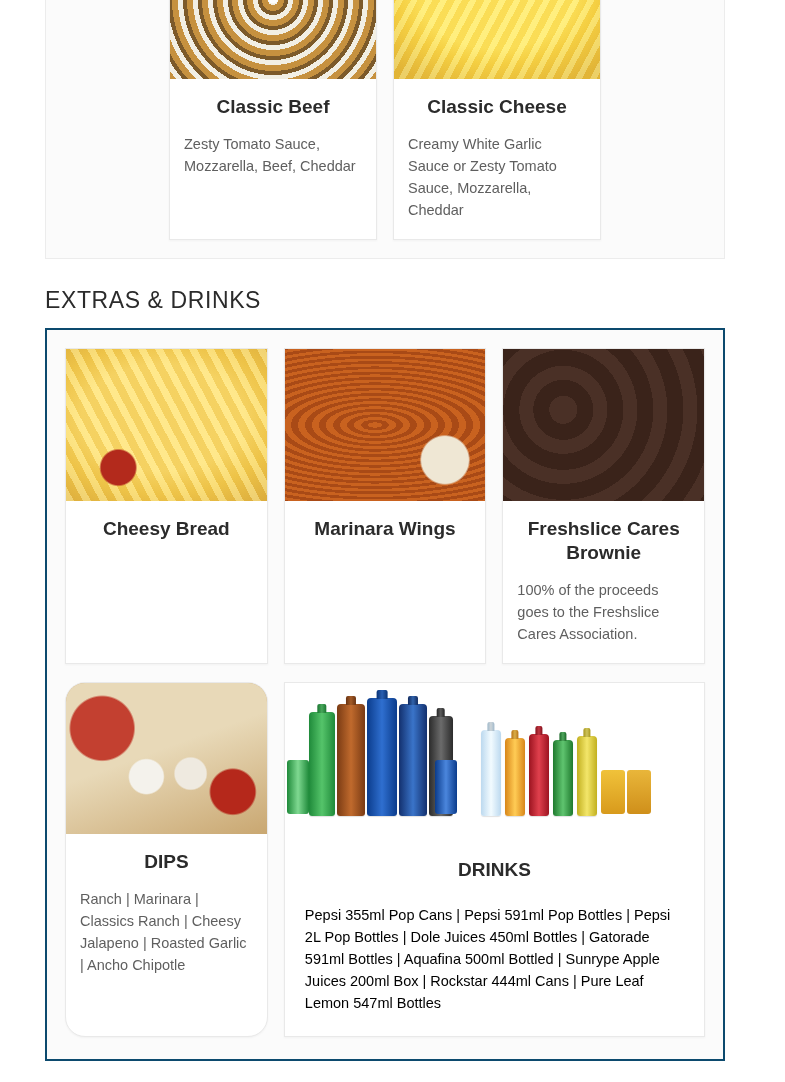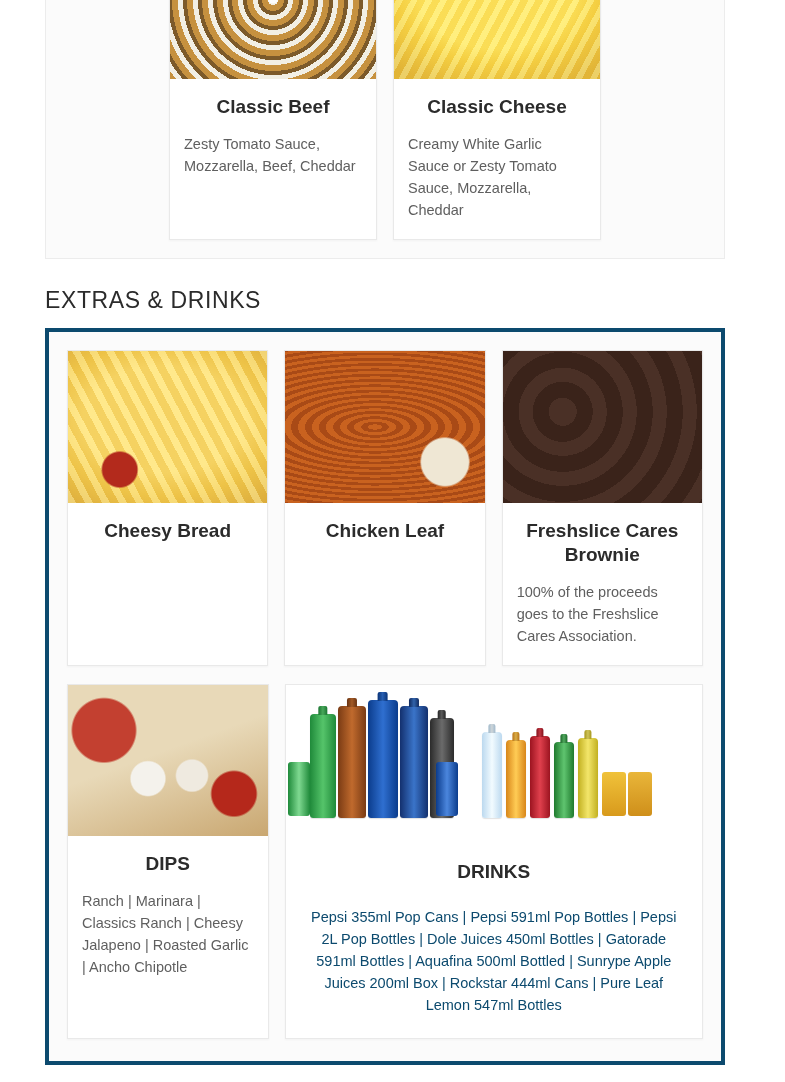--- a/index.html
+++ b/index.html
@@ -16,21 +16,21 @@
   }
   .page {
     width: 770px;
     position: relative;
   }
 
   
   .section-panel {
     margin: 0 45px;
     background: #fbfbfb;
-    border: 4px solid #0c4a6e;
+    border: 2px solid #0c4a6e;
     padding: 18px 18px 22px 18px;
   }
   .panel-top {
     margin: 0 45px;
     background: #fbfbfb;
     border: 1px solid #ececec;
     border-top: none;
     padding: 0 18px 18px 18px;
   }
 
@@ -88,21 +88,21 @@
     font-size: 23px;
     font-weight: normal;
     letter-spacing: 0.6px;
     color: #2b2b2b;
   }
 
   .extras-row .card { width: 209px; }
   .extras-row .card-img { height: 152px; }
 
   .dips-row { margin-top: 18px; }
-  .dips-row .dips-card { width: 209px; }
+  .dips-row .dips-card { width: 209px; border-radius: 20px; }
   .dips-row .dips-card .card-img { height: 151px; }
   .dips-row .drinks-card { width: 434px; gap: 8px; }
   .dips-row .drinks-card .card-img {
     height: 151px;
     background: #ffffff;
   }
 
   
   .img-classic-beef {
     background:
@@ -173,24 +173,23 @@
     filter: brightness(0.85);
   }
   .can {
     position: absolute;
     bottom: 20px;
     border-radius: 3px;
   }
 
   
   .wide-desc {
-    text-align: center;
     font-size: 14.5px;
     line-height: 22px;
-    color: #0c4a6e;
+    color: #000000;
     margin: 14px 20px 22px 20px;
   }
 </style>
 </head>
 <body>
 
 <div class="page">
 
   <div class="panel-top">
     <div class="top-cards">
@@ -216,21 +215,21 @@
 
     <div class="row extras-row">
 
       <div class="card">
         <div class="card-img img-cheesy-bread"></div>
         <div class="card-title">Cheesy Bread</div>
       </div>
 
       <div class="card">
         <div class="card-img img-chicken-wings"></div>
-        <div class="card-title">Chicken Leaf</div>
+        <div class="card-title">Marinara Wings</div>
       </div>
 
       <div class="card">
         <div class="card-img img-brownie"></div>
         <div class="card-title">Freshslice Cares Brownie</div>
         <div class="card-desc">100% of the proceeds goes to the Freshslice Cares Association.</div>
       </div>
 
     </div>
 

